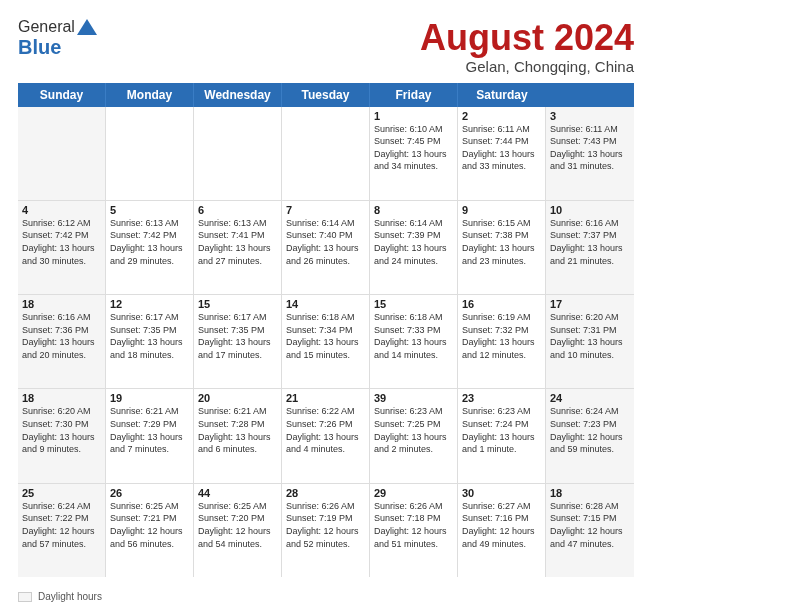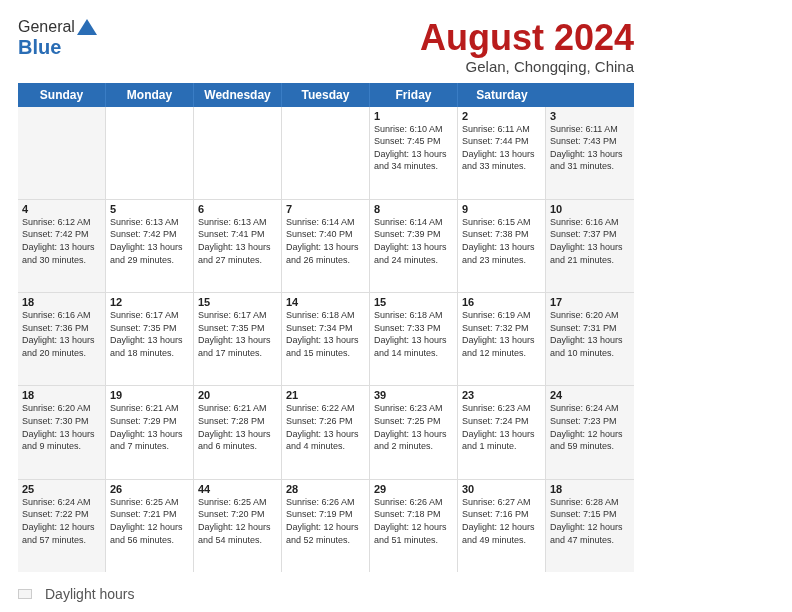--- a/index.html
+++ b/index.html
@@ -106,25 +106,25 @@
       display: block;
       margin-bottom: 1px;
     }
     .cell-info {
       font-size: 9px;
       line-height: 1.4;
       color: #333;
     }
     .footer {
       margin-top: 14px;
-      font-size: 14px;
+      font-size: 10px;
       color: #555;
       display: flex;
       align-items: center;
-      gap: 13px;
+      gap: 6px;
     }
     .footer-box {
       width: 14px;
       height: 10px;
       background: #f5f5f5;
       border: 1px solid #ccc;
       display: inline-block;
     }
   </style>
 </head>

